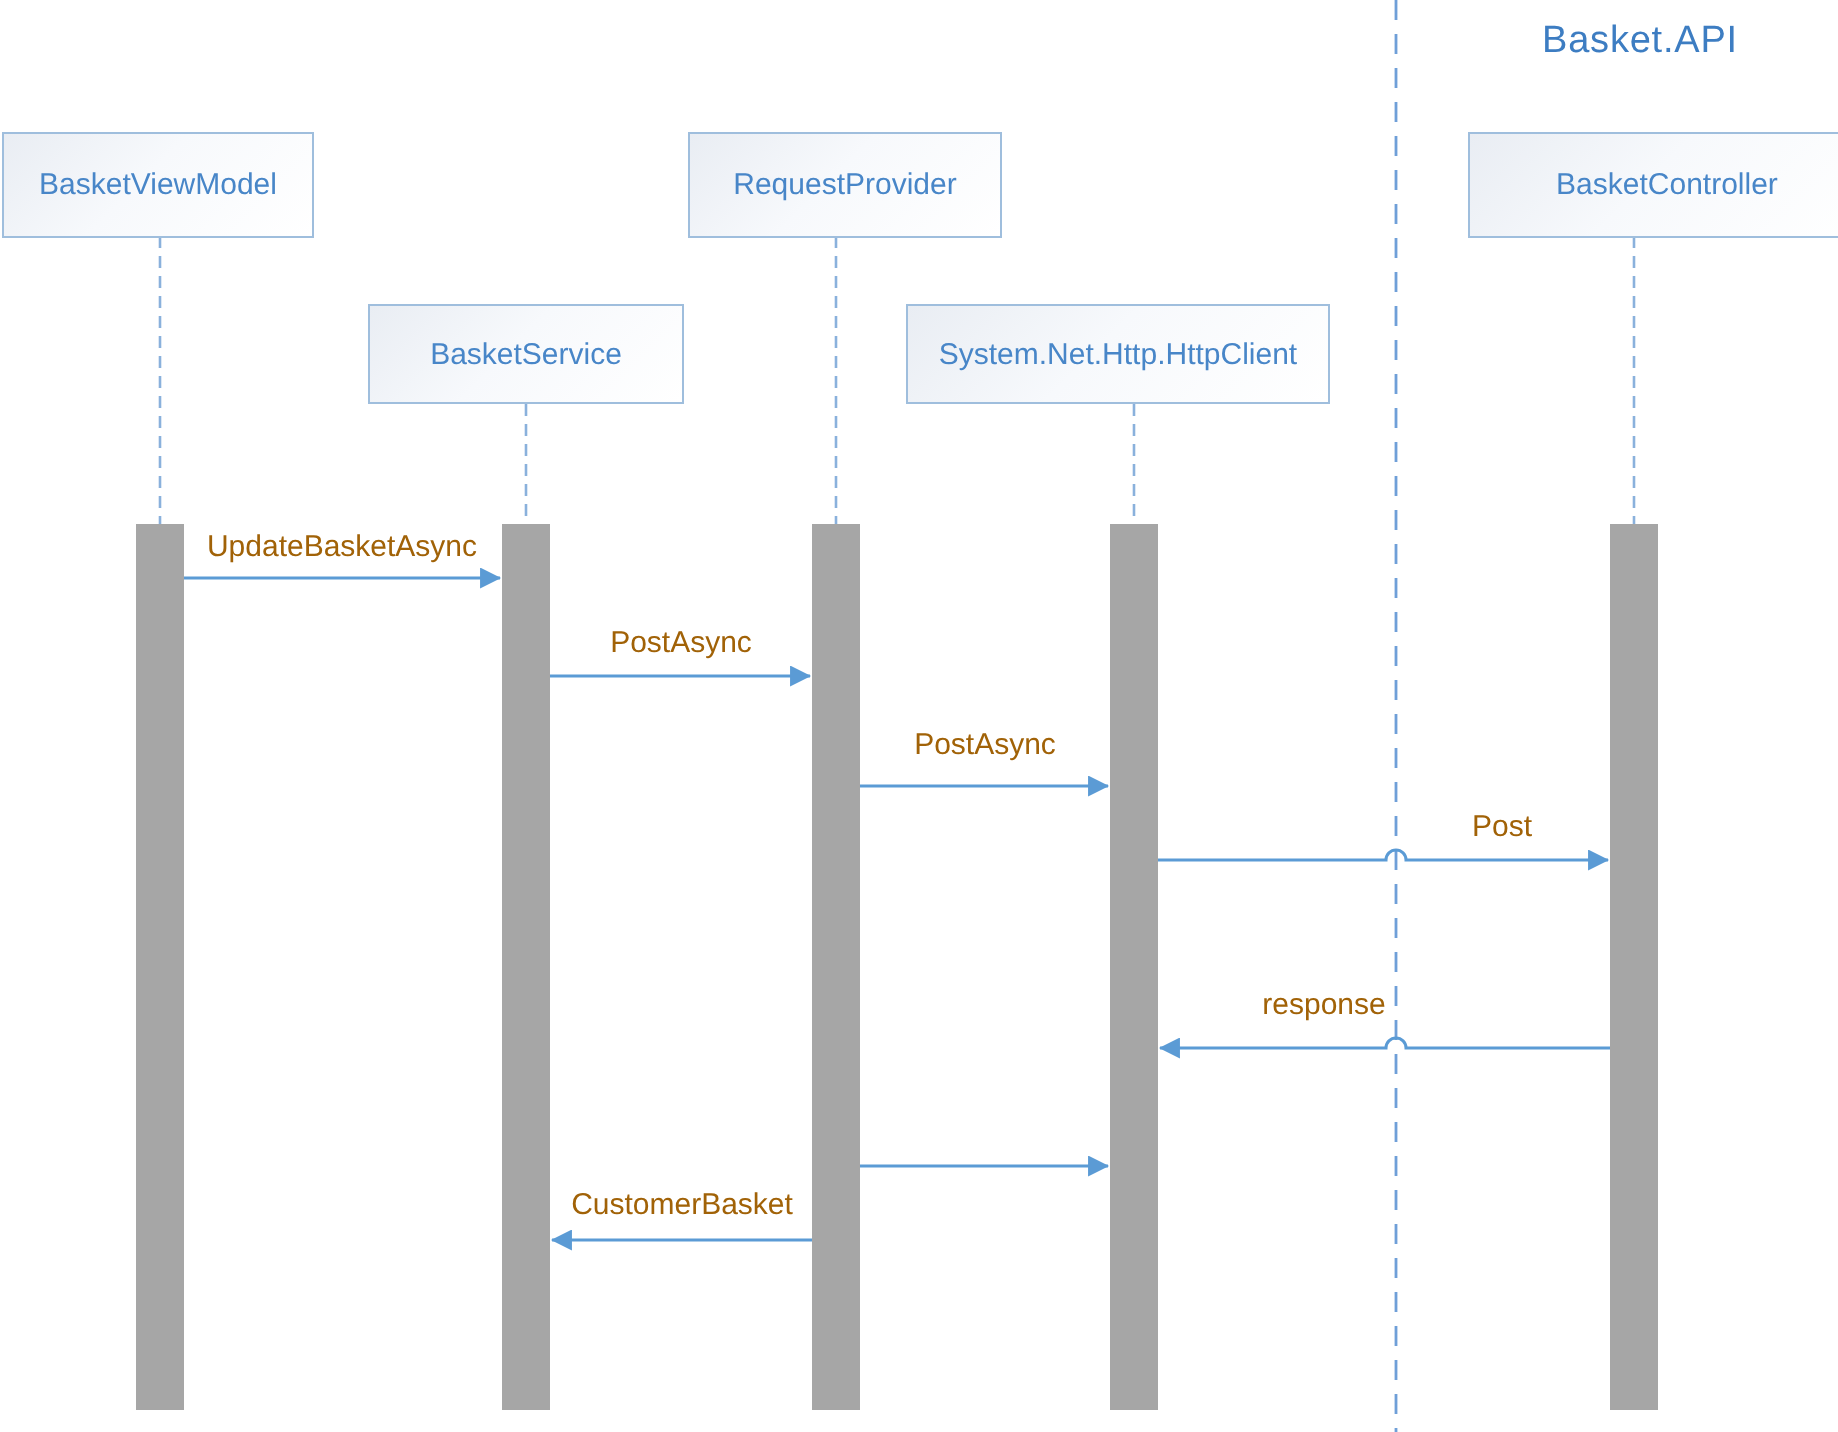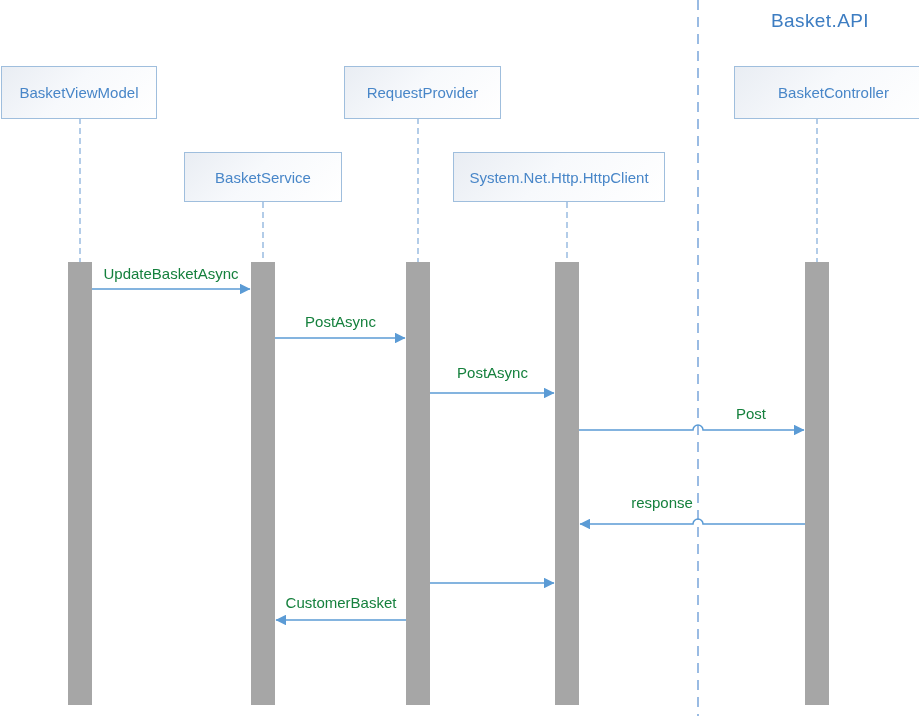--- a/index.html
+++ b/index.html
@@ -35,21 +35,21 @@
   }
   .activation {
     position: absolute;
     top: 262px;
     width: 24px;
     height: 443px;
     background: #a6a6a6;
   }
   .msg-label {
     position: absolute;
-    color: #15803d;
+    color: #a16207;
     font-size: 15px;
     line-height: 1.5;
     text-align: center;
   }
 </style>
 </head>
 <body>
 
 <div class="stage">
 

